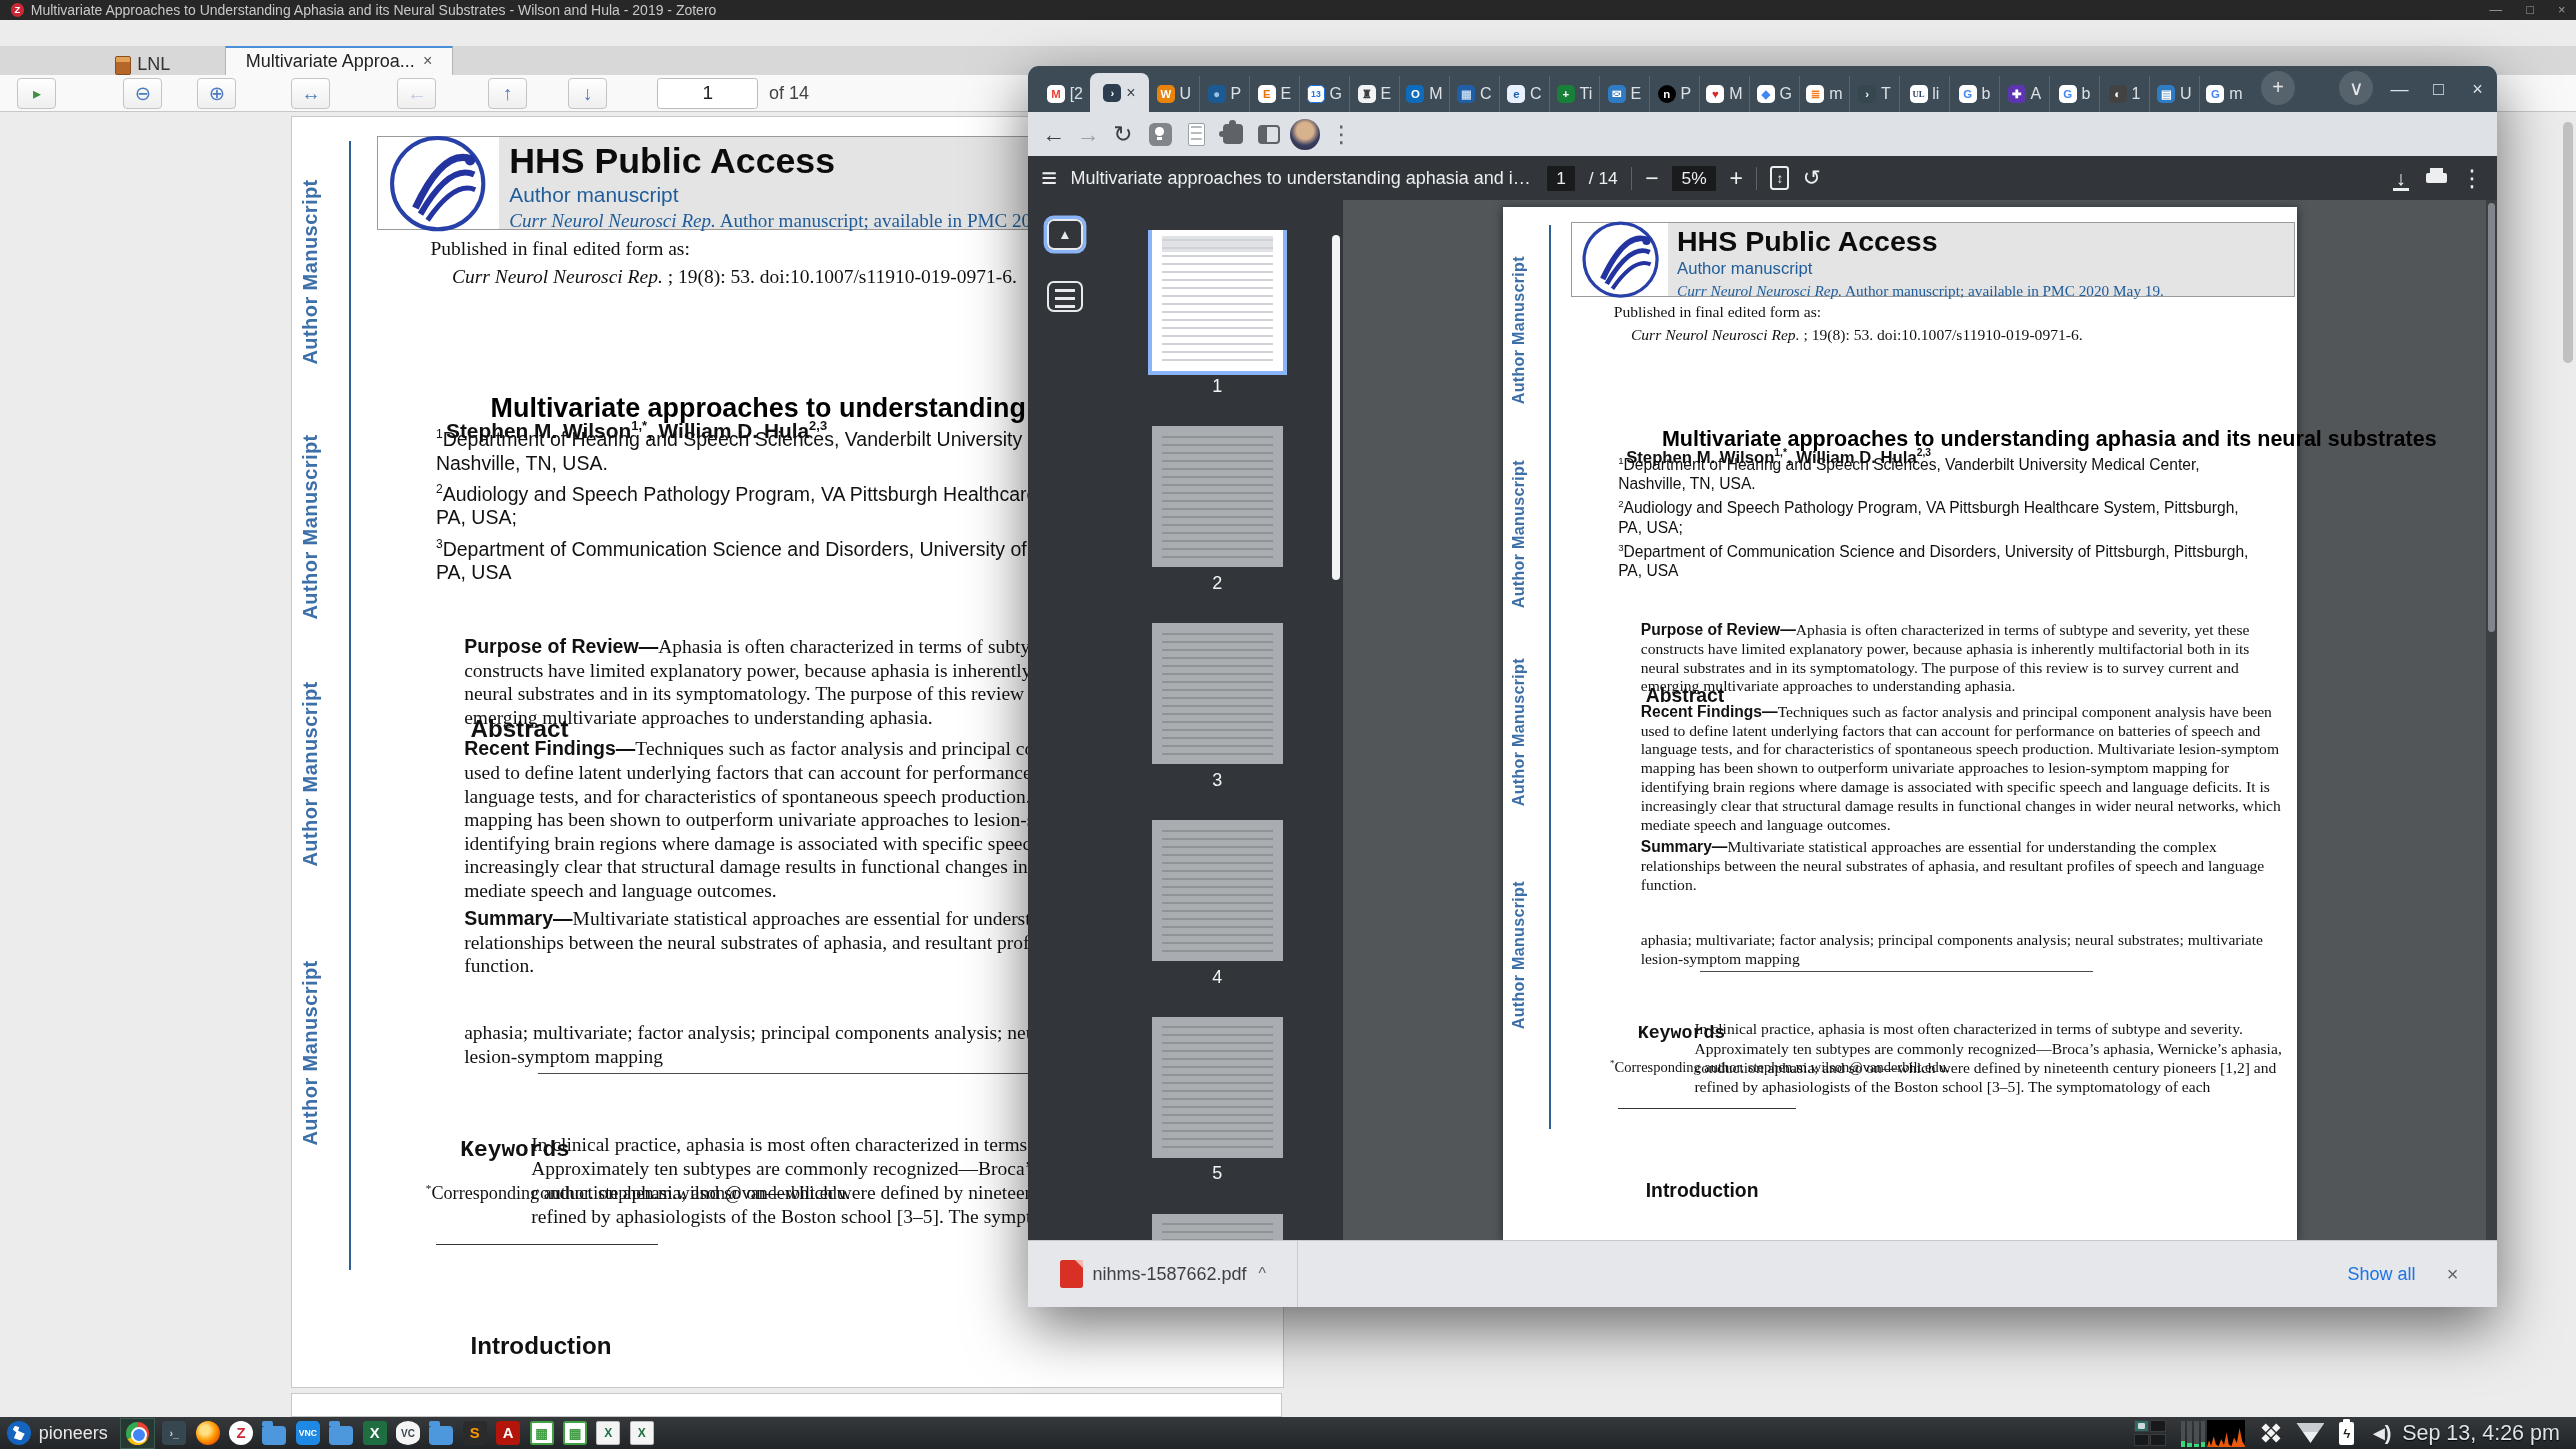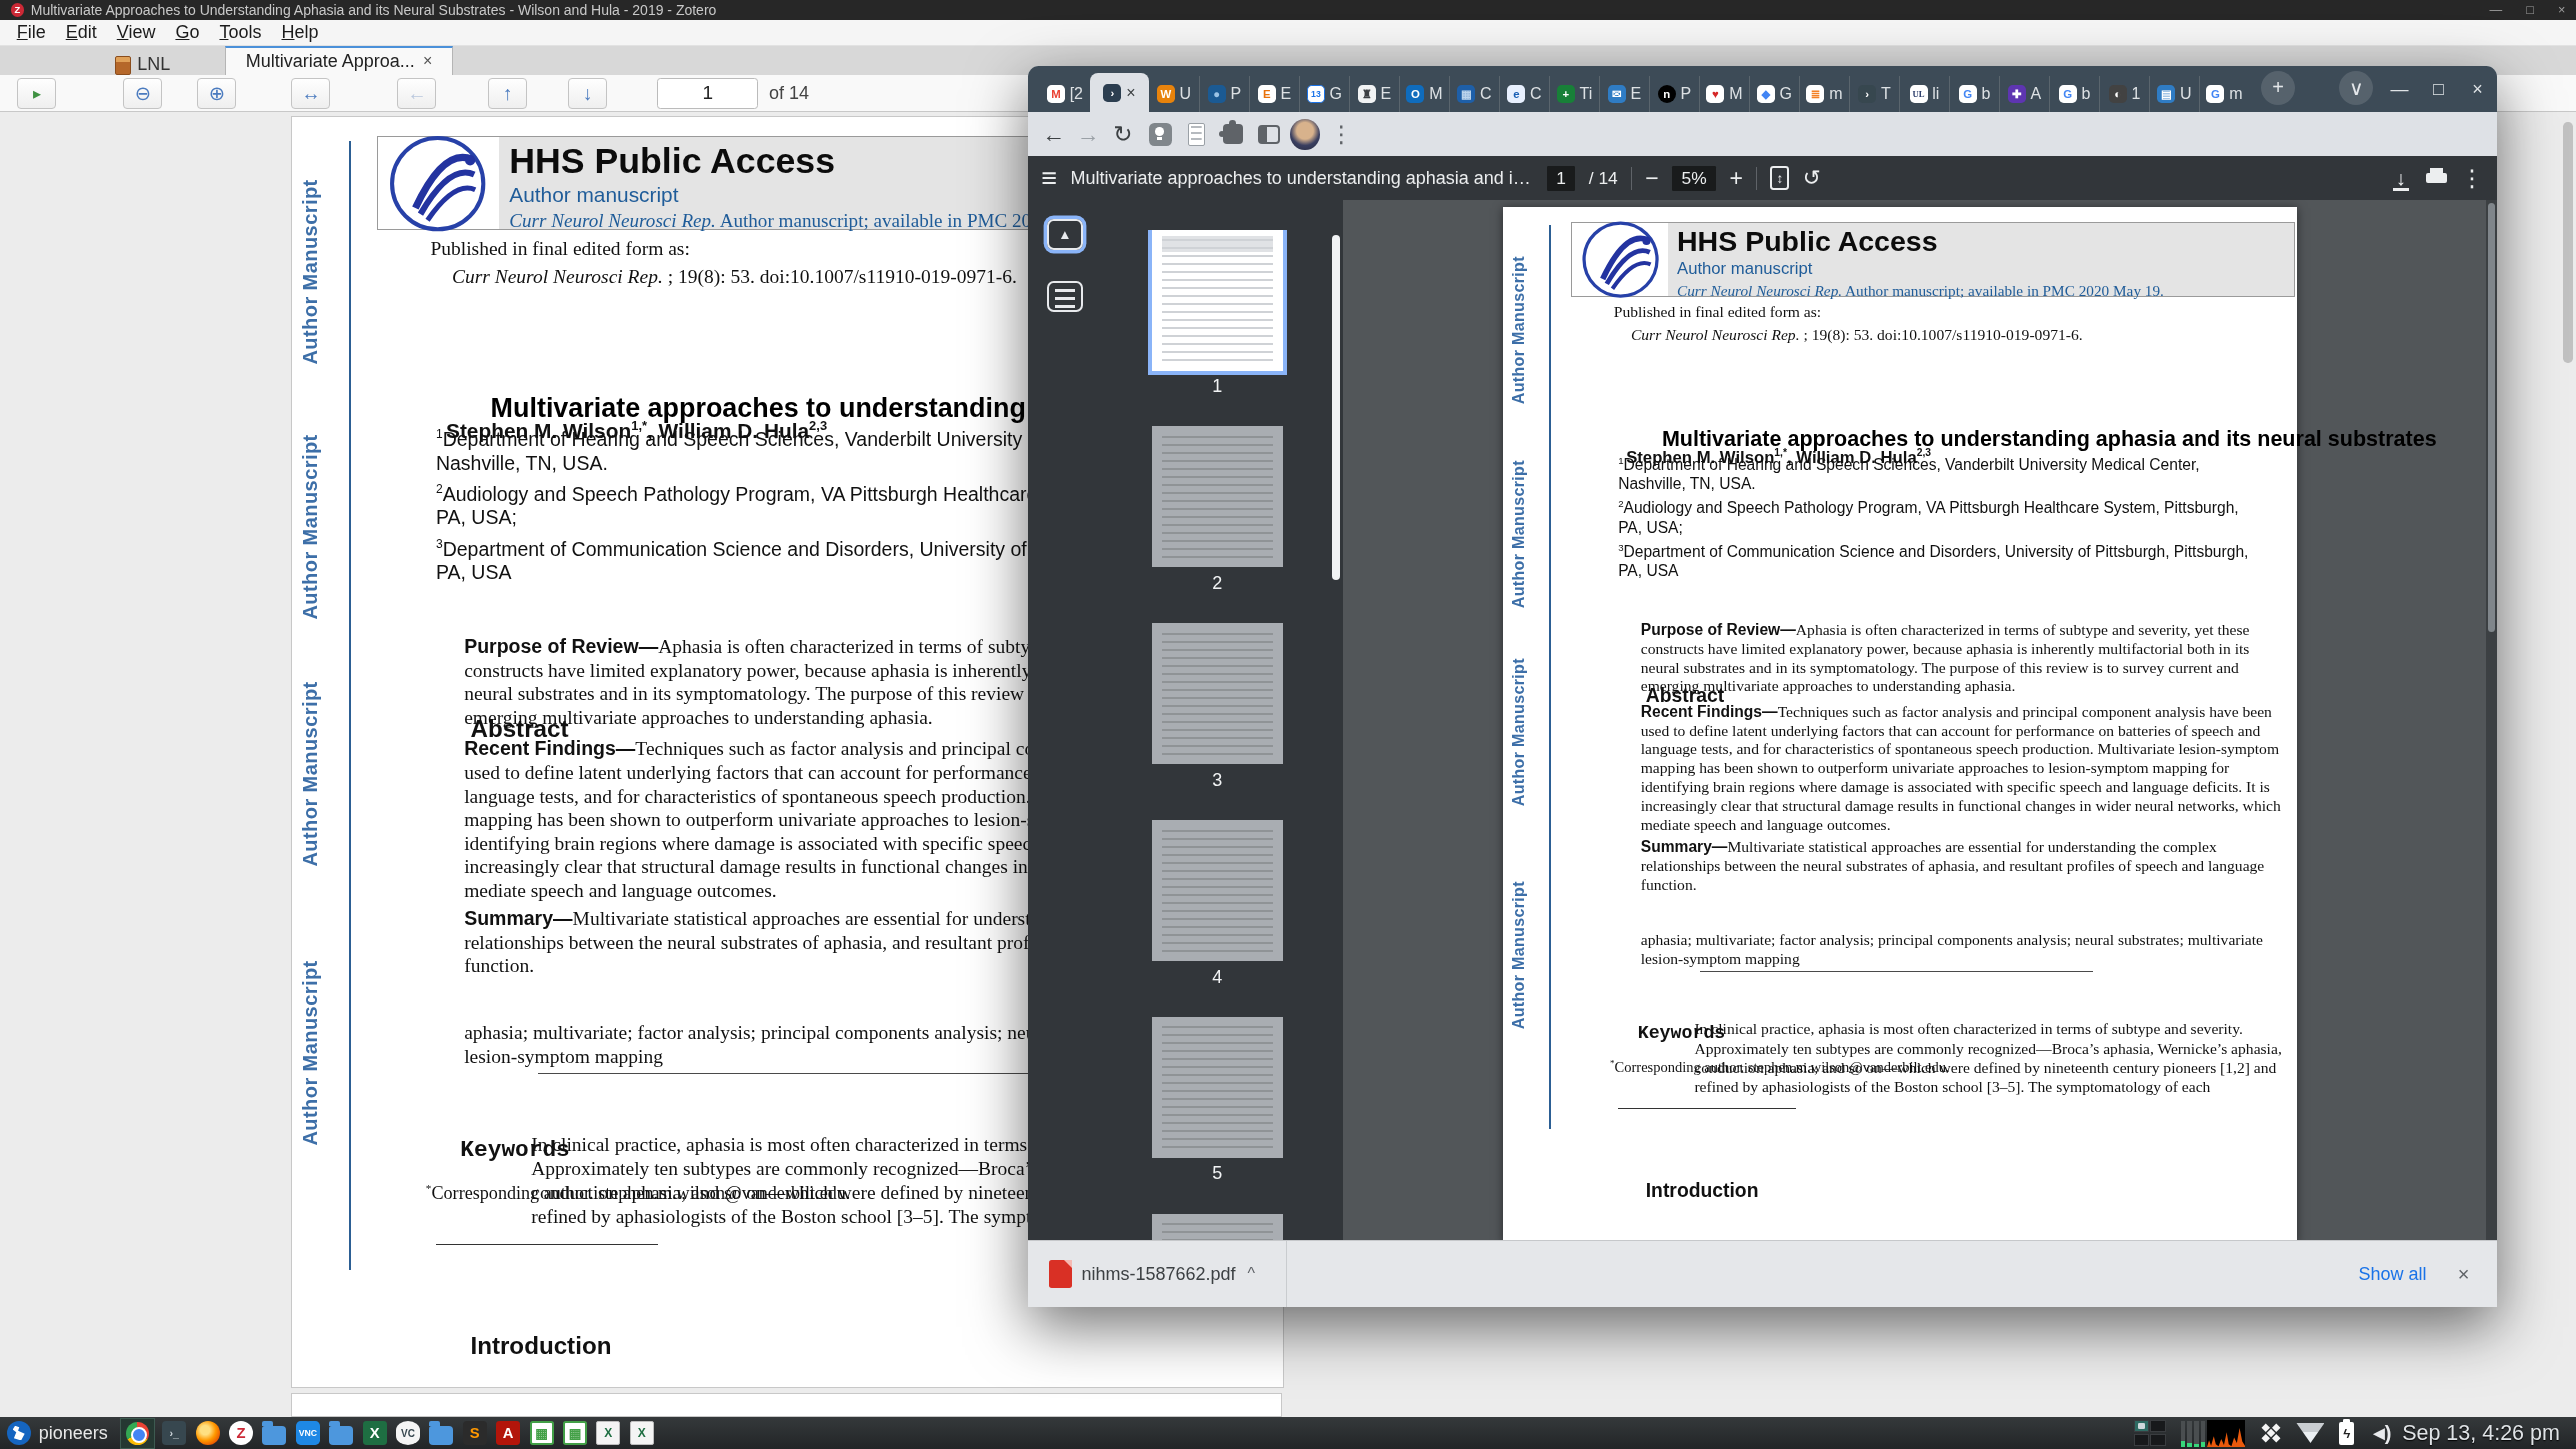--- a/index.html
+++ b/index.html
@@ -145,21 +145,21 @@
   .th-box i{position:absolute;left:10.7px;right:9.4px;top:9.4px;bottom:8px;
     background:repeating-linear-gradient(#8f9396 0 2px,transparent 2px 8px)}
   .th:nth-of-type(1) .th-box i{background:repeating-linear-gradient(#cfd2d6 0 2px,transparent 2px 8px)}
   .th:nth-of-type(1) .th-box::before{content:"";position:absolute;left:10.7px;right:9.4px;top:6.7px;height:16px;background:#e0e2e5}
   .th-n{margin-top:5.4px;text-align:center;color:#f1f3f4;font-size:18px}
   .side-sb{position:absolute;right:2.7px;top:35px;width:8px;height:345px;background:#f1f3f4;border-radius:4px}
   .c-main{flex:1;background:#525659;position:relative;overflow:hidden}
   .main-sb{position:absolute;right:0;top:0;bottom:0;width:10.7px;background:#3c4043}
   .main-sb i{position:absolute;left:2px;right:2px;top:2.7px;height:429px;background:#80868b;border-radius:4px}
   .c-dlbar{position:absolute;left:0;right:0;bottom:0;height:67px;background:#e5e7ea;border-top:0.7px solid #c6c8cb;
-    display:flex;align-items:center;padding:0 21px;font-size:18px;color:#3c4043;z-index:5}
+    display:flex;align-items:center;padding:0 32px;font-size:18px;color:#3c4043;z-index:5}
   .dl-chip{display:flex;align-items:center;gap:9.4px;height:100%;padding-right:31px;border-right:0.7px solid #c9cccf}
   .pdficon{width:23px;height:28px;background:#d93025;border-radius:2.7px;position:relative}
   .pdficon::before{content:"";position:absolute;right:0;top:0;border:4.7px solid #f5b9b2;border-left-color:transparent;border-bottom-color:transparent}
   .dl-chev{color:#5f6368;font-size:16px;margin-left:2.7px}
   .c-dlbar .sp{flex:1}
   .showall{color:#1a73e8}
   .dl-x{margin:0 6.7px 0 31px;color:#5f6368;font-size:20px}
 
   
   .taskbar{position:absolute;left:0;bottom:0;width:100%;height:32px;background:linear-gradient(#35393b,#222527);
@@ -211,25 +211,20 @@
 
   <div class="z-title">
     <span class="z-ico">Z</span>
     <span>Multivariate Approaches to Understanding Aphasia and its Neural Substrates - Wilson and Hula - 2019 - Zotero</span>
     <span class="sp"></span>
     <span class="z-ctl">—</span>
     <span class="z-ctl">□</span>
     <span class="z-ctl">×</span>
   </div>
 
-  <div class="z-menu">
-    <div class="rep">
-      
-    <span class="mi">File</span><span class="mi">Edit</span><span class="mi">View</span><span class="mi">Go</span><span class="mi">Tools</span><span class="mi">Help</span></div>
-  </div>
 
   <div class="z-tabs">
     <div class="z-tab-lib">
       <span class="lib-ico"></span>
       <span>LNL</span>
     </div>
     <div class="z-tab-active">
       <span>Multivariate Approa...</span>
       <span class="z-tab-x">×</span>
     </div>

